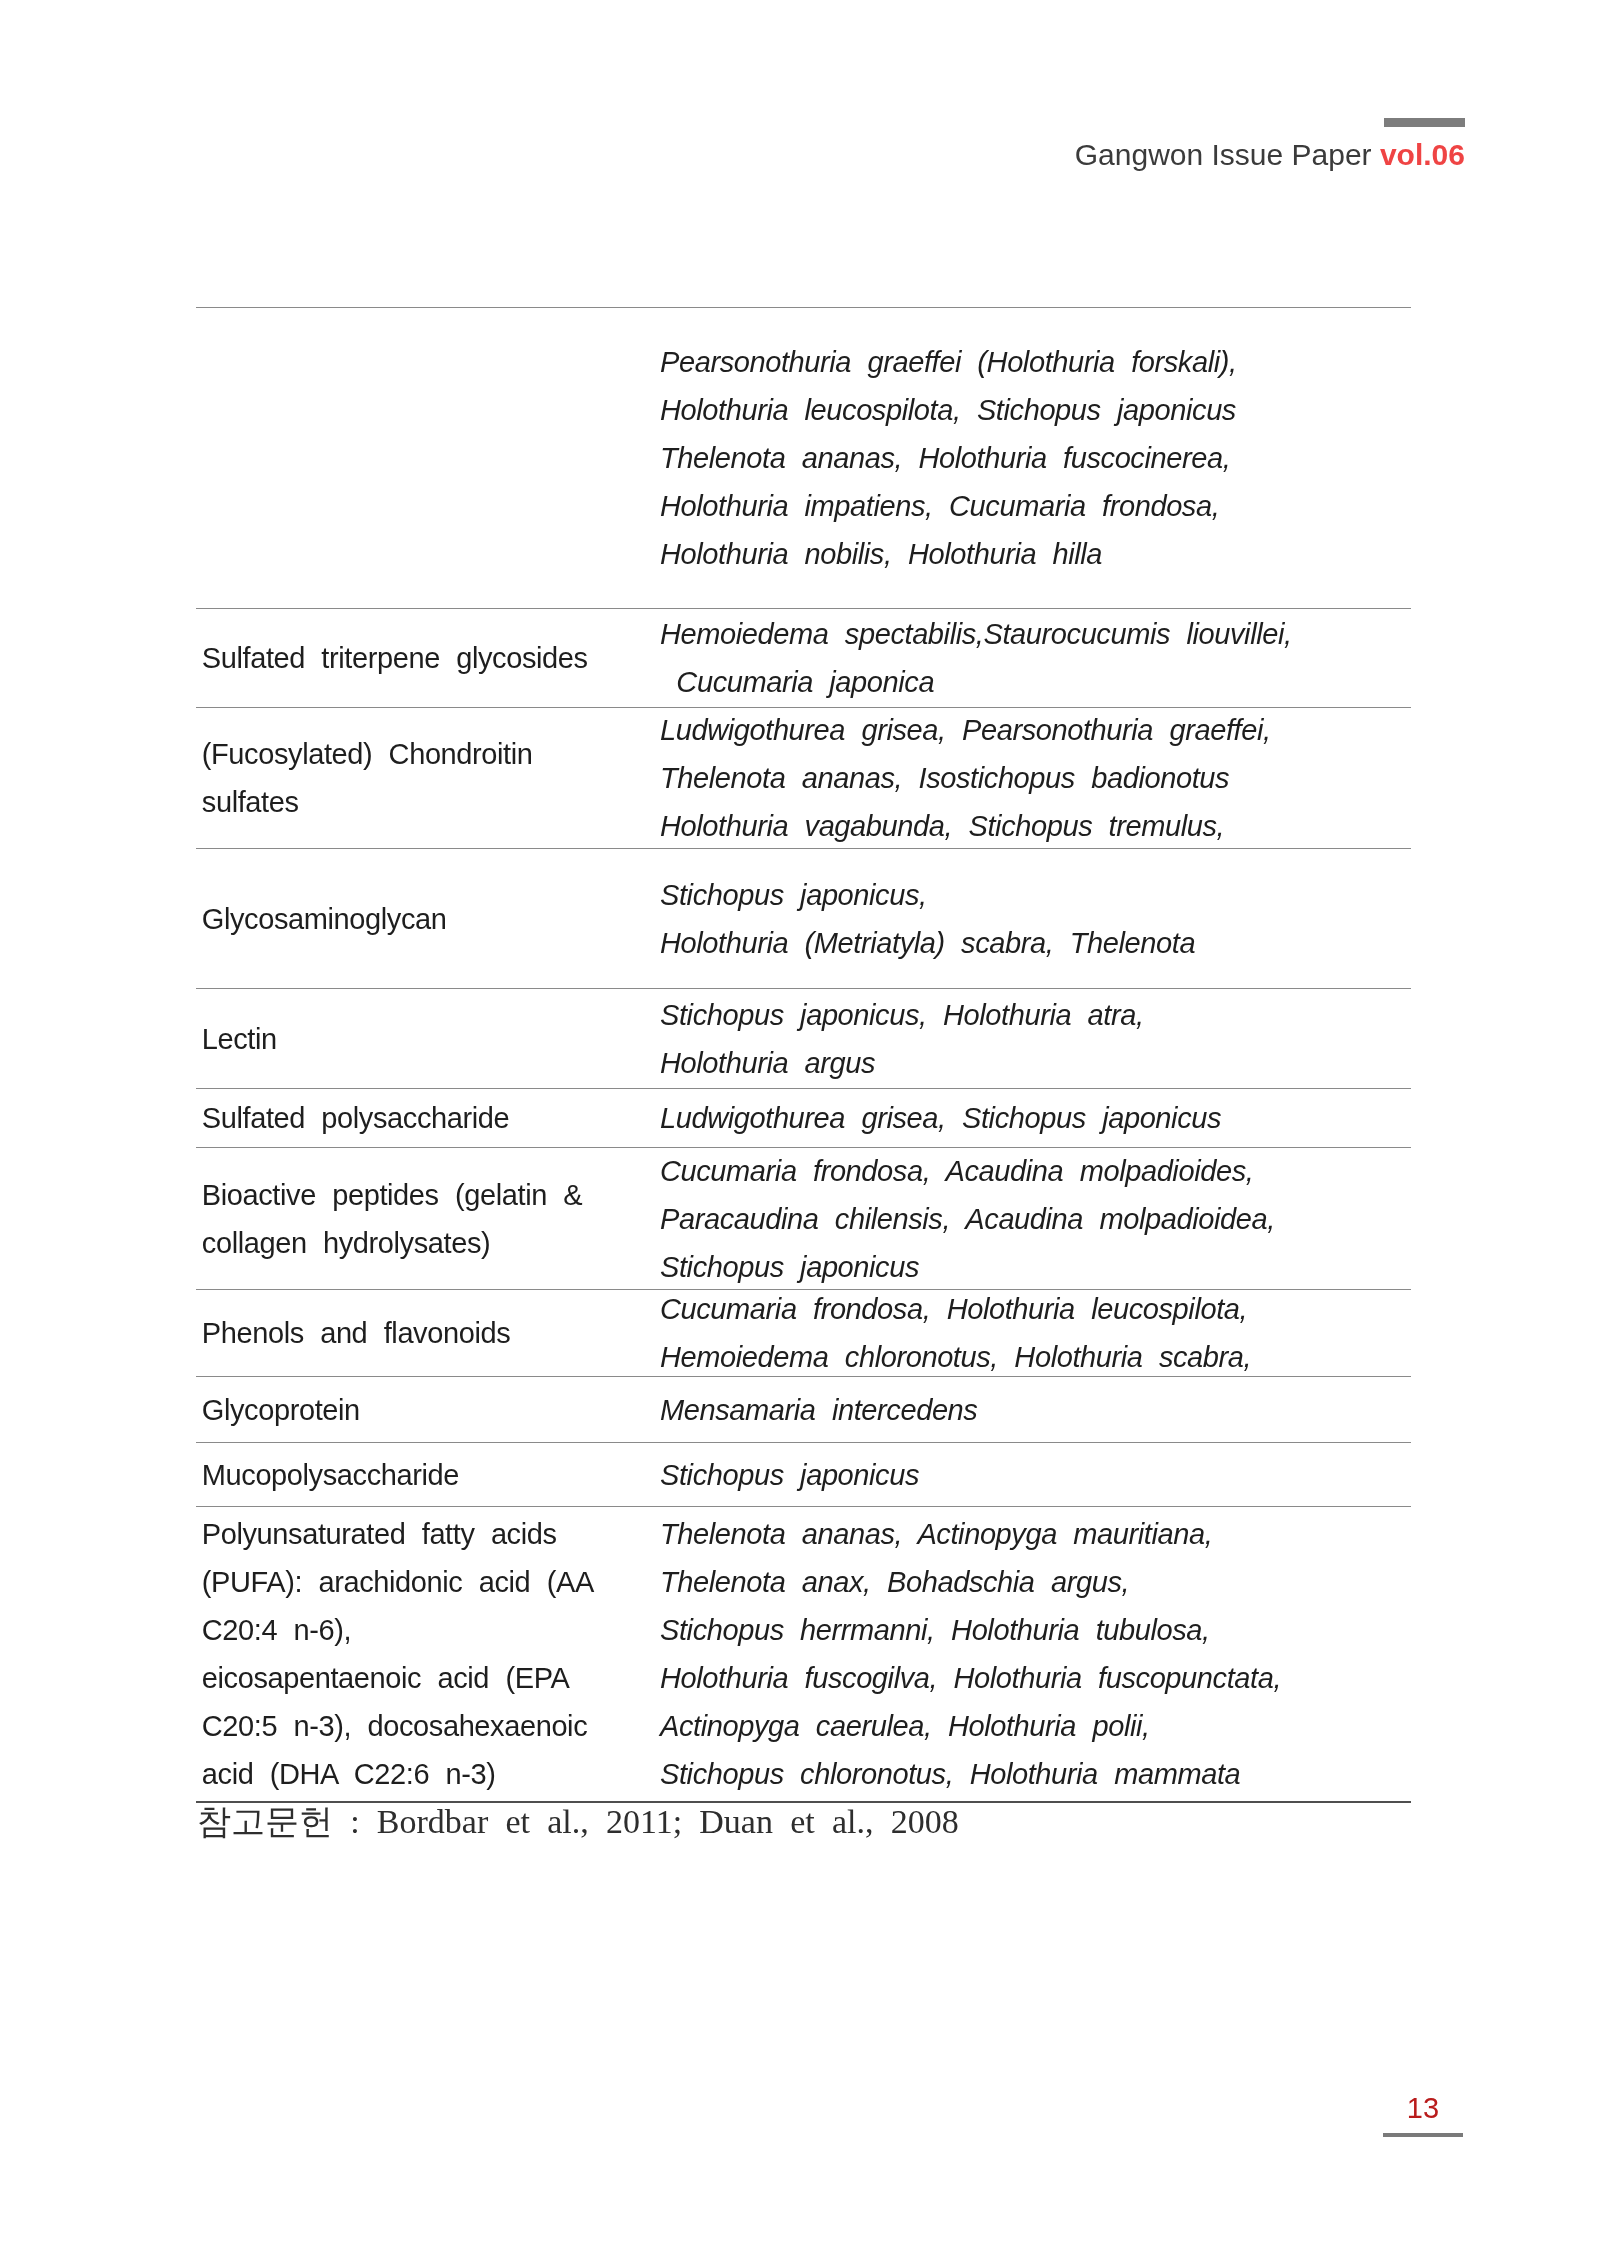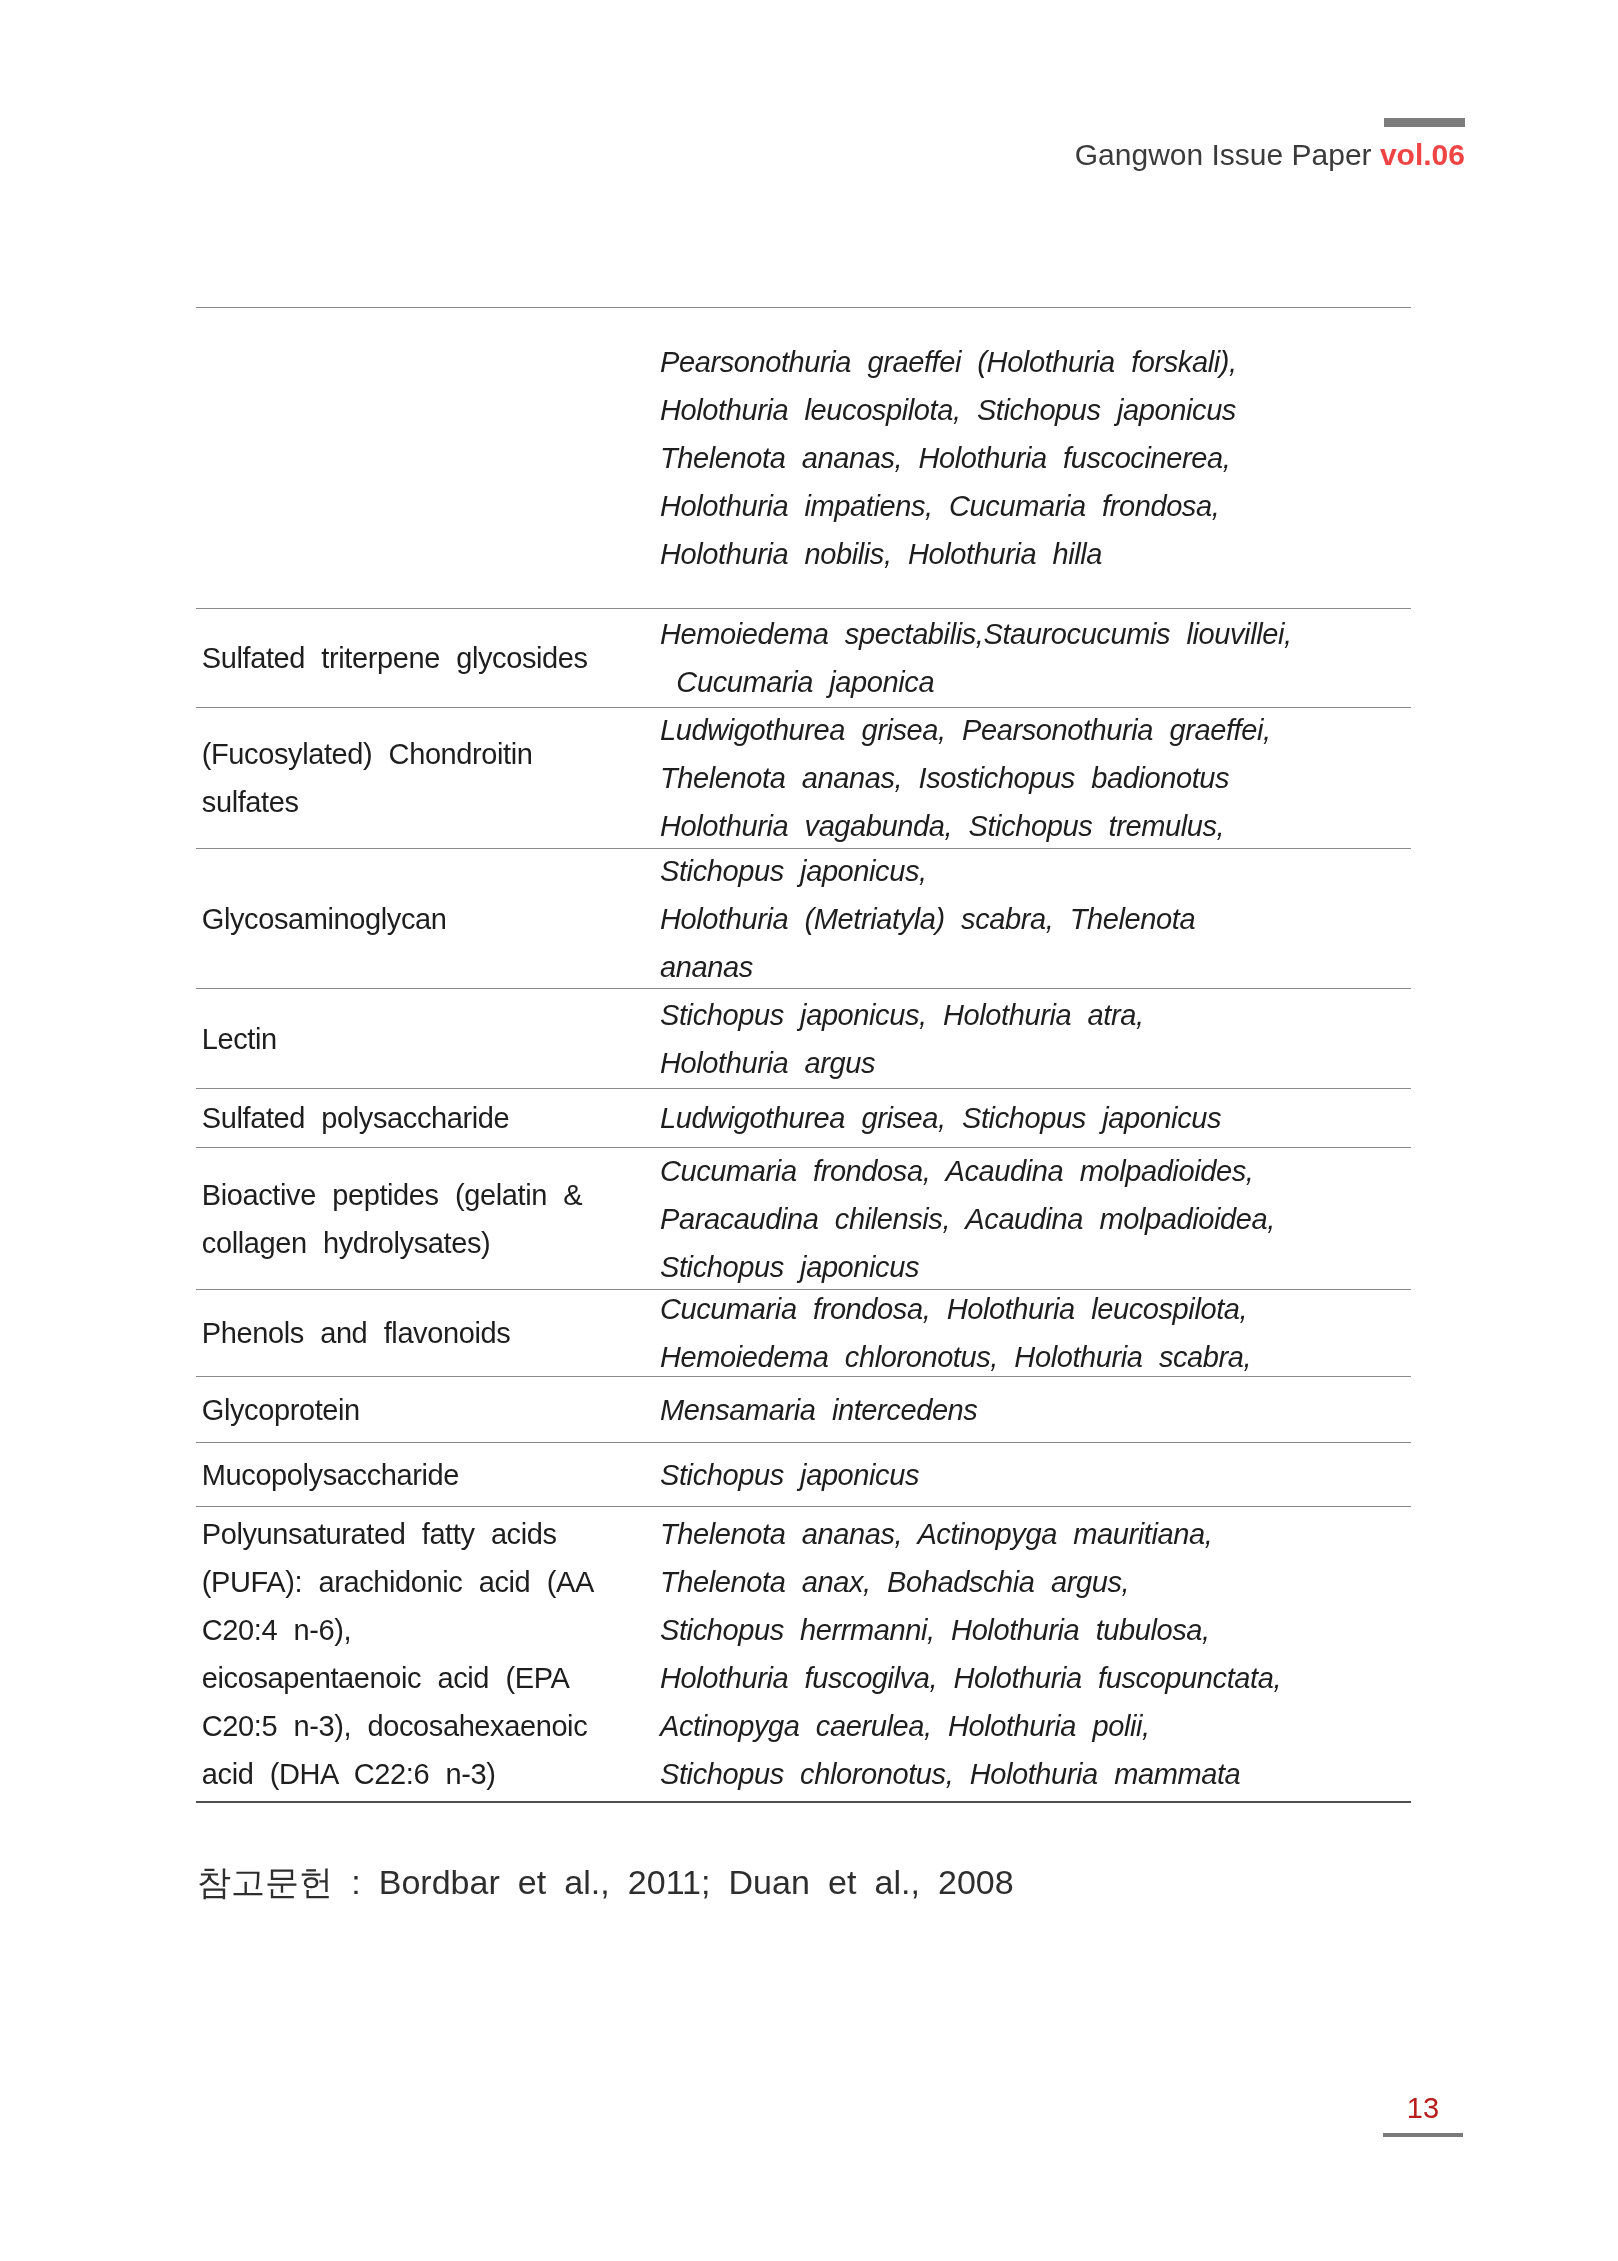--- a/index.html
+++ b/index.html
@@ -37,22 +37,22 @@
   .cell{
     display:flex;flex-direction:column;justify-content:center;
     font-size:29px;line-height:48px;
     letter-spacing:-0.4px;word-spacing:8.7px;
   }
   .cell.label{width:464px;flex:none;padding-left:5.8px;box-sizing:border-box;}
   .cell.species{flex:1;font-style:italic;}
   .ln{white-space:pre;}
   
   .caption{
-    position:absolute;left:197px;top:1860px;
-    font-family:Liberation Sans, sans-serif;
+    position:absolute;left:197px;top:1799px;
+    font-family:Liberation Serif, serif;
     font-size:34px;color:#2e2e2e;word-spacing:8.7px;white-space:pre;
   }
   
   .footer-page{
     position:absolute;top:2092px;right:156px;width:80px;
     text-align:center;font-size:29px;color:#b91c1c;
   }
   .footer-line{
     position:absolute;top:2133px;right:156px;width:80px;height:4.4px;
     background:#7a7a7a;
@@ -101,21 +101,20 @@
       </div>
     </div>
 
     <div class="row" style="height:139px">
       <div class="cell label">
         <div class="ln">Glycosaminoglycan</div>
       </div>
       <div class="cell species">
         <div class="ln">Stichopus japonicus,</div>
         <div class="ln">Holothuria (Metriatyla) scabra, Thelenota</div>
-        <div class="ln">ananas</div>
       </div>
     </div>
 
     <div class="row" style="height:99px">
       <div class="cell label">
         <div class="ln">Lectin</div>
       </div>
       <div class="cell species">
         <div class="ln">Stichopus japonicus, Holothuria atra,</div>
         <div class="ln">Holothuria argus</div>

